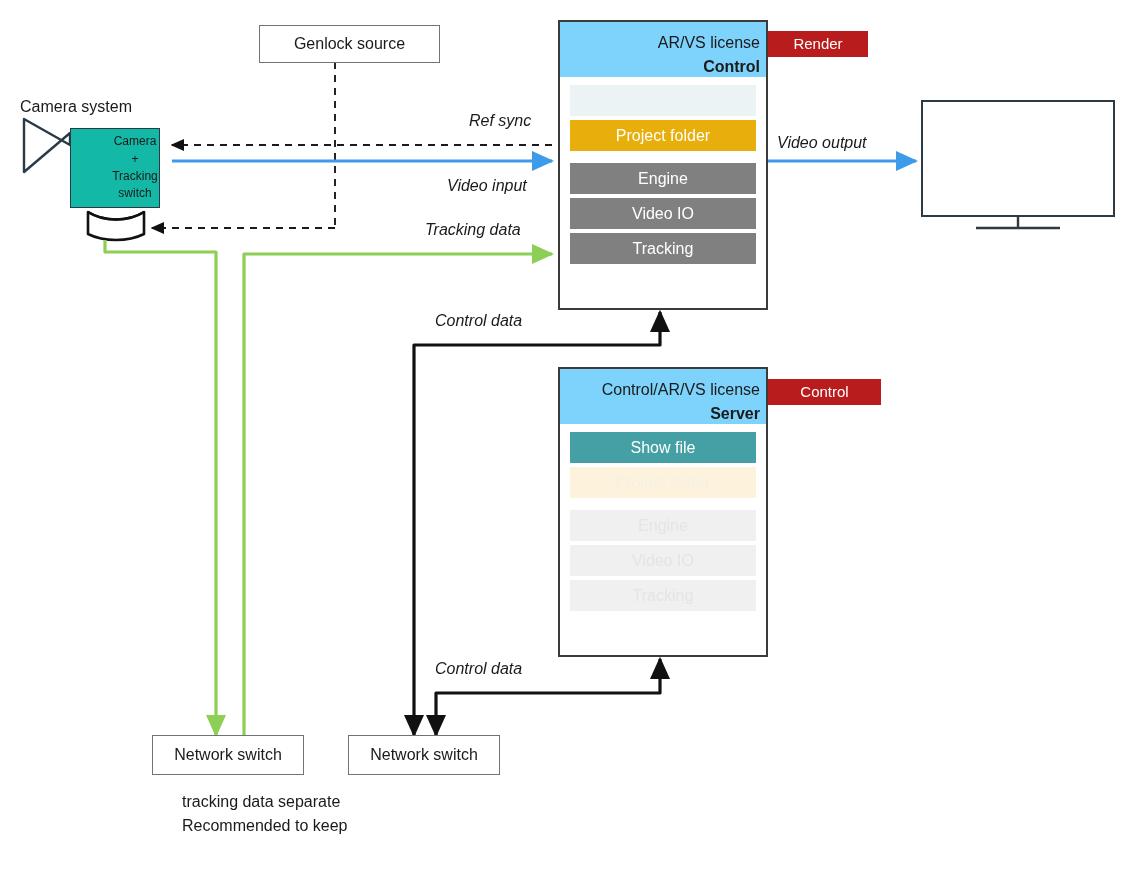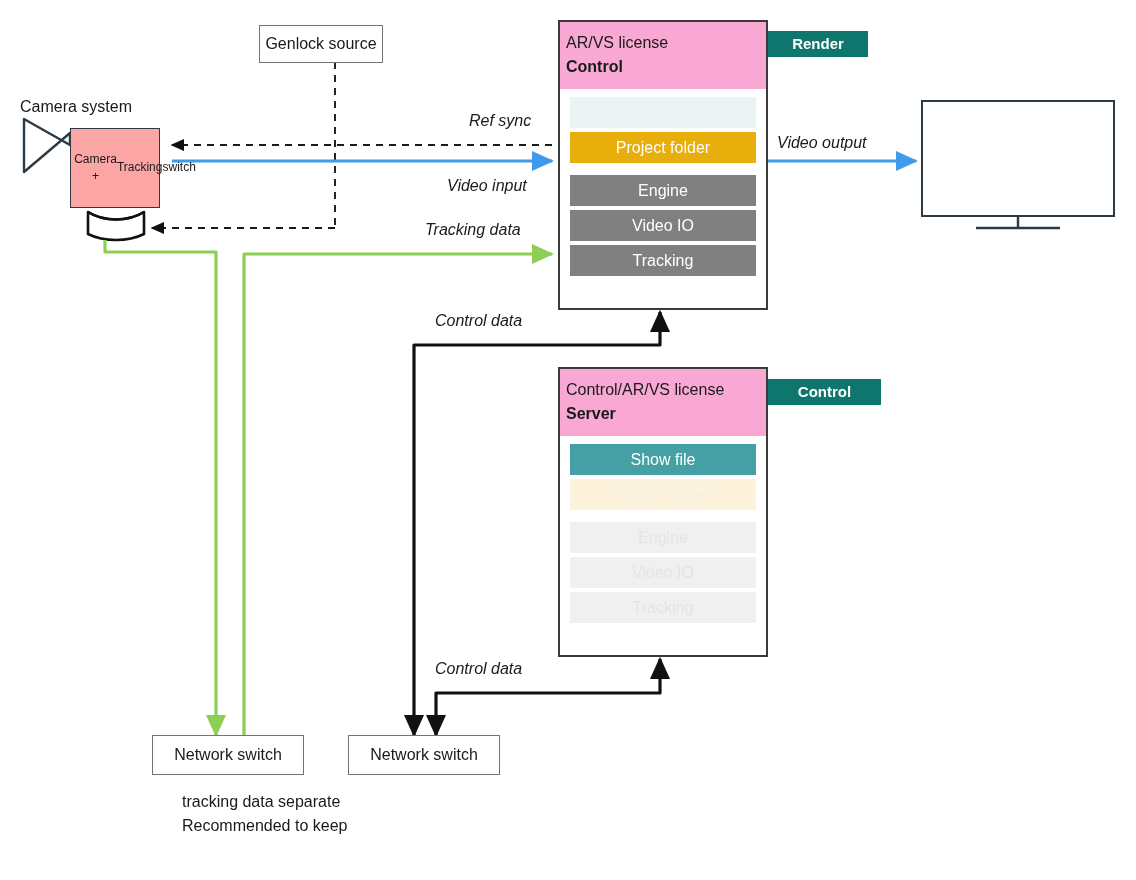--- a/index.html
+++ b/index.html
@@ -6,43 +6,43 @@
   html,body{margin:0;padding:0;background:#ffffff;}
   body{font-family:"Liberation Sans","DejaVu Sans",sans-serif;color:#1a1a1a;}
   #stage{position:relative;width:1136px;height:880px;background:#ffffff;overflow:hidden;}
   svg#wires{position:absolute;left:0;top:0;width:1136px;height:880px;pointer-events:none;}
 
   .lbl{position:absolute;font-size:16px;color:#1a1a1a;white-space:nowrap;}
   .lbl-it{font-style:italic;font-size:16px;}
 
   
   .stackbox{position:absolute;border:2px solid #3b3b3b;background:#ffffff;box-sizing:border-box;}
-  .stack-head{background:#f9a8d4;text-align:left;padding:10px 6px 12px 6px;font-size:16px;line-height:1.35;color:#1a1a1a;}
+  .stack-head{background:#7dd3fc;text-align:right;padding:10px 6px 0 6px;font-size:16px;line-height:1.35;color:#1a1a1a;}
   .stack-head .strong{font-weight:bold;display:block;margin-top:2px;}
   .stack-body{padding:8px 10px 10px 10px;}
   .row{height:31px;line-height:31px;text-align:center;font-size:16px;color:#ffffff;margin-bottom:4px;box-sizing:border-box;}
   .row.pale-blue{background:#ecf3f4;color:transparent;}
   .row.orange{background:#e8ae0b;}
   .row.gray{background:#808080;}
   .row.teal{background:#44a0a4;}
   .row.pale-orange{background:#fdf2dc;color:#f6f0e4;}
   .row.pale-gray{background:#f0f0f0;color:#e4e4e4;}
   .row.gap{margin-bottom:12px;}
 
   
-  .badge{position:absolute;background:#0f766e;color:#ffffff;font-size:15px;font-weight:bold;
+  .badge{position:absolute;background:#b91c1c;color:#ffffff;font-size:15px;font-weight:normal;
          text-align:center;line-height:26px;height:26px;}
 
   
   .obox{position:absolute;border:1.6px solid #737373;background:#ffffff;box-sizing:border-box;
         text-align:center;font-size:16px;color:#1a1a1a;display:flex;align-items:center;justify-content:center;}
 
   
-  .cambox{position:absolute;border:1.6px solid #2b3a45;background:#fca5a5;box-sizing:border-box;
-          display:flex;flex-direction:row;align-items:center;justify-content:center;
+  .cambox{position:absolute;border:1.6px solid #2b3a45;background:#14b8a6;box-sizing:border-box;
+          display:flex;flex-direction:column;align-items:center;justify-content:center;
           font-size:12px;line-height:1.45;color:#1a1a1a;text-align:center;padding-left:40px;}
 
   .caption{position:absolute;text-align:left;font-size:16px;line-height:1.5;color:#1a1a1a;}
 </style>
 </head>
 <body>
 
 <div id="stage">
 
   <svg id="wires" viewBox="0 0 1136 880">
@@ -109,21 +109,21 @@
   </svg>
 
   <div class="caption" style="left:20px;top:95px;width:190px;">Camera system</div>
 
   <div class="cambox" style="left:70px;top:128px;width:90px;height:80px;">
     <span>Camera +</span>
     <span>Tracking</span>
     <span>switch</span>
   </div>
 
-  <div class="obox" style="left:259px;top:25px;width:124px;height:38px;">
+  <div class="obox" style="left:259px;top:25px;width:181px;height:38px;">
     <span>Genlock source</span>
   </div>
 
   <div class="lbl lbl-it" style="left:469px;top:112px;">Ref sync</div>
   <div class="lbl lbl-it" style="left:447px;top:177px;">Video input</div>
   <div class="lbl lbl-it" style="left:425px;top:221px;">Tracking data</div>
   <div class="lbl lbl-it" style="left:777px;top:134px;">Video output</div>
   <div class="lbl lbl-it" style="left:435px;top:312px;">Control data</div>
   <div class="lbl lbl-it" style="left:435px;top:660px;">Control data</div>
 

